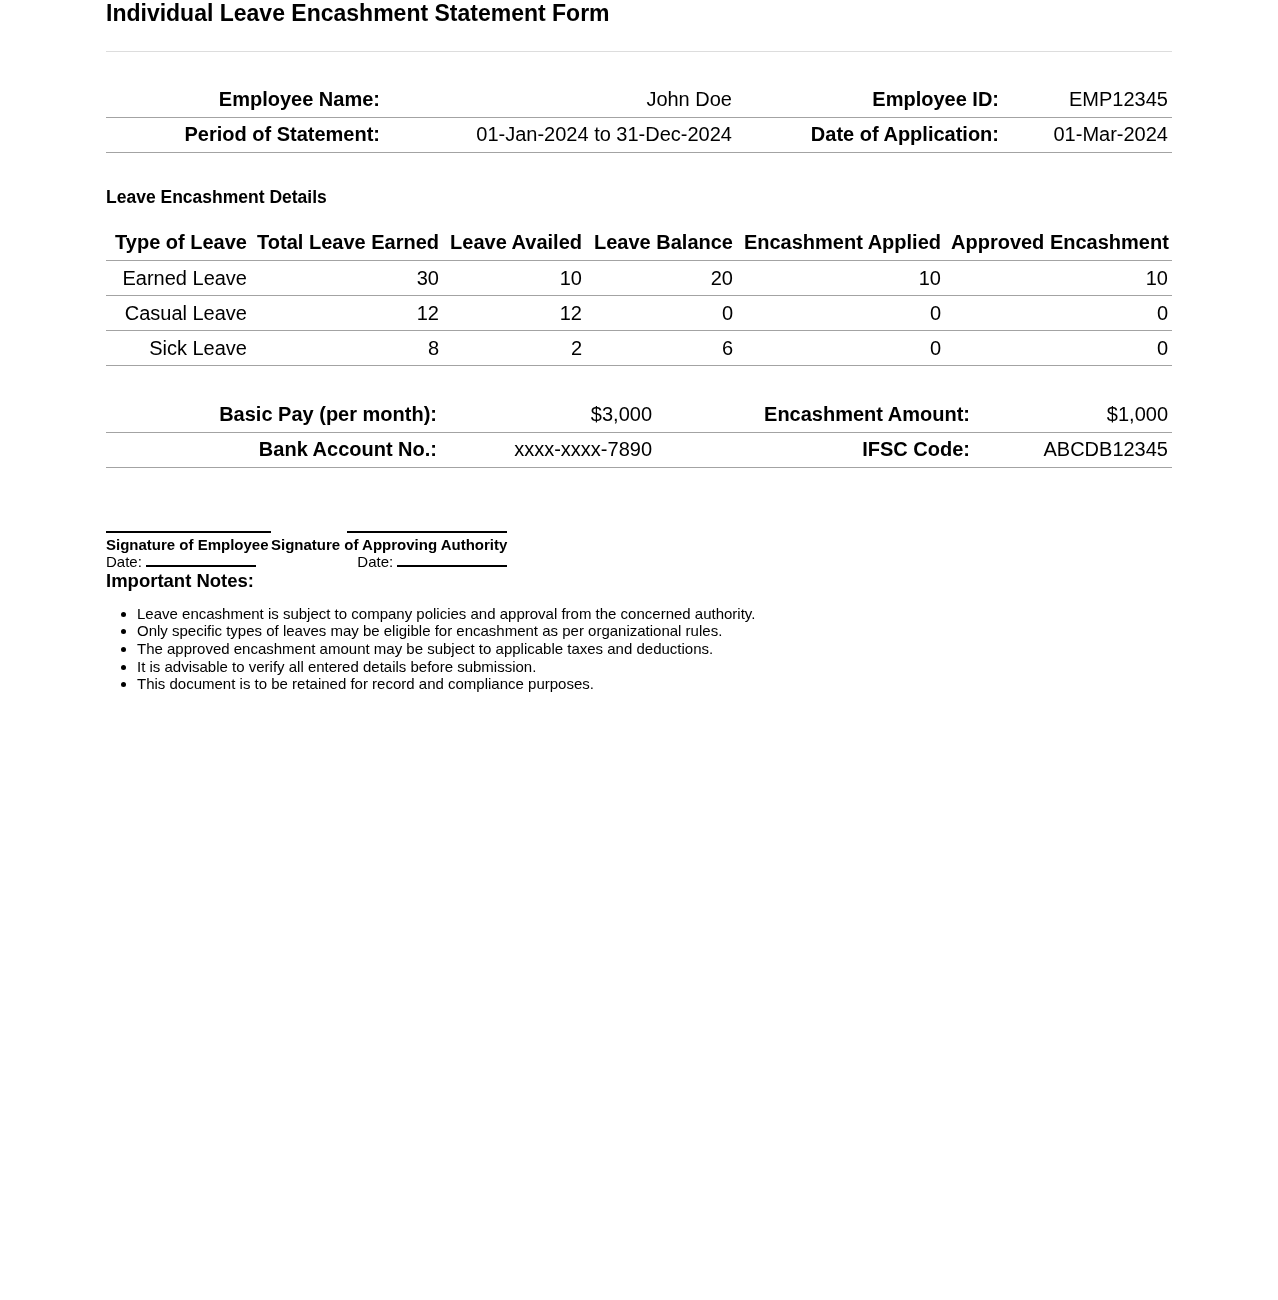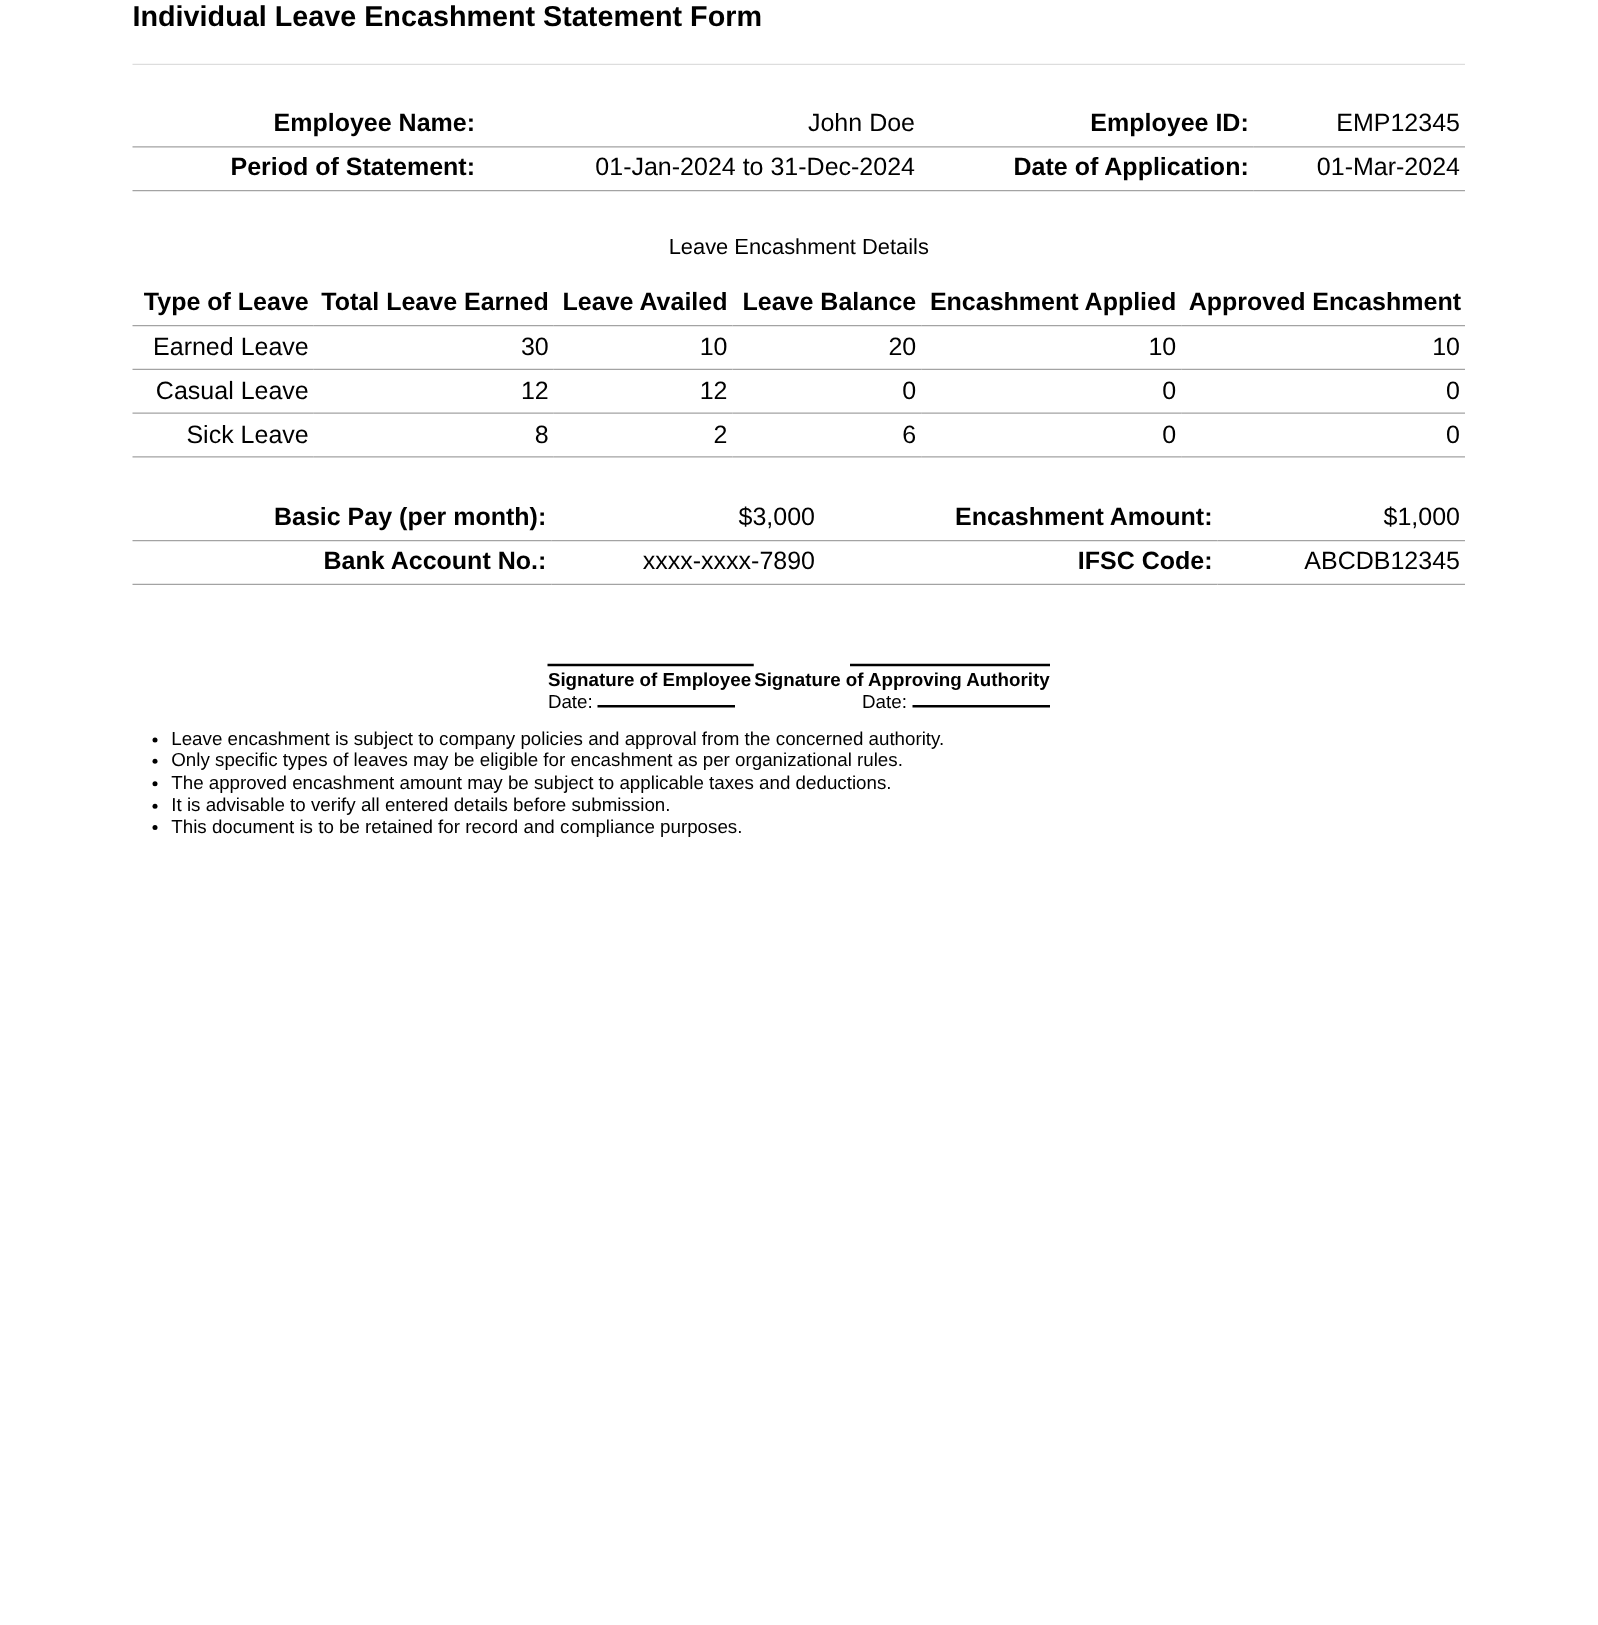--- a/index.html
+++ b/index.html
@@ -39,32 +39,31 @@
     padding: 0 4px 0 6px;
     border-bottom: 1px solid #a3a3a3;
     overflow: hidden;
     white-space: nowrap;
   }
   .lbl { font-weight: 700; }
   th { font-weight: 700; }
 
   h2.section-title {
     font-size: 17.5px;
-    font-weight: 400;
+    font-weight: 700;
     line-height: 22px;
     margin-top: 33px;
     margin-bottom: 18px;
-    text-align: center;
   }
   table.pay-table { margin-top: 31px; }
 
   .signatures {
     margin-top: 63px;
     display: flex;
-    justify-content: center;
+    justify-content: flex-start;
     font-size: 15px;
     line-height: 17px;
   }
   .sig-block.right { text-align: right; }
   .sig-line {
     width: 165px;
     height: 0;
     border-bottom: 2px solid #000000;
     margin-bottom: 3px;
   }
@@ -208,20 +207,21 @@
     <div class="sig-block right">
       <div class="sig-line"></div>
       <div class="sig-label">Signature of Approving Authority</div>
       <div class="sig-date">
         <span>Date:</span>
         <span class="date-line"></span>
       </div>
     </div>
   </div>
 
+  <h2 class="notes-title">Important Notes:</h2>
   <ul class="notes-list">
     <li>Leave encashment is subject to company policies and approval from the concerned authority.</li>
     <li>Only specific types of leaves may be eligible for encashment as per organizational rules.</li>
     <li>The approved encashment amount may be subject to applicable taxes and deductions.</li>
     <li>It is advisable to verify all entered details before submission.</li>
     <li>This document is to be retained for record and compliance purposes.</li>
   </ul>
 
 </div>
 

